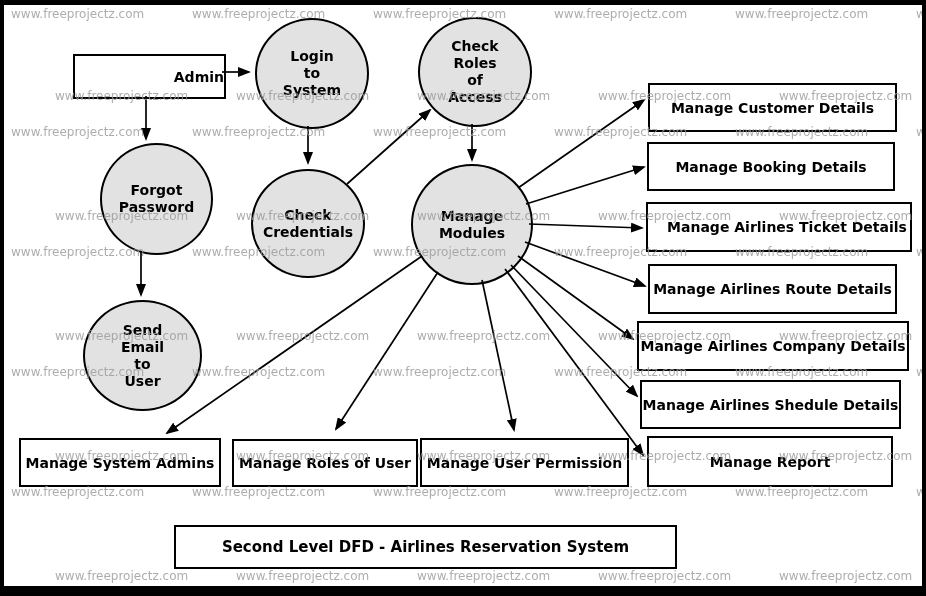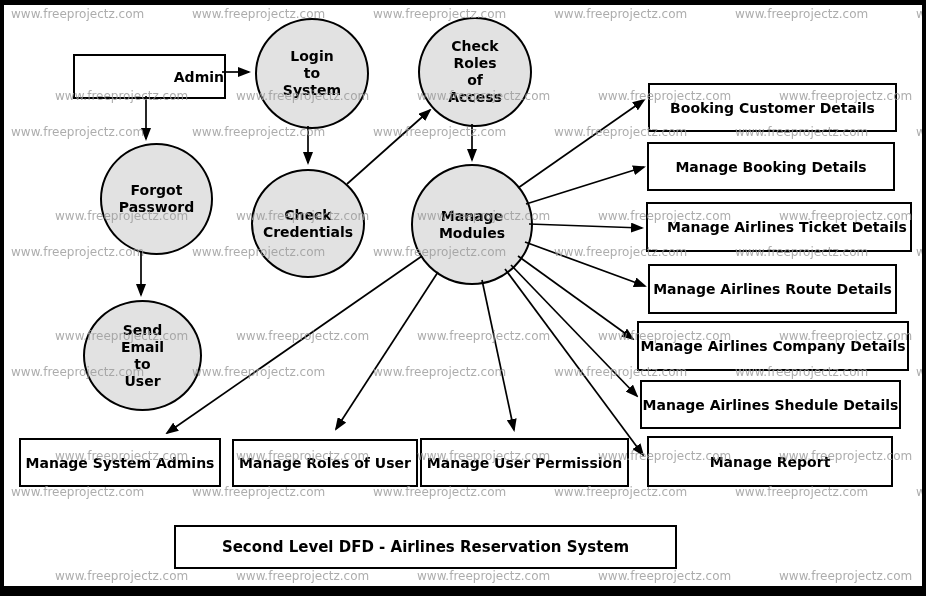--- a/index.html
+++ b/index.html
@@ -99,21 +99,21 @@
   </div>
 
   <div class="node process" style="left:83px; top:300px; width:115px; height:107px;">
     <span class="lbl">Send
 Email
 to
 User</span>
   </div>
 
   <div class="node store" style="left:648px; top:83px; width:245px; height:45px;">
-    <span class="lbl">Booking Customer Details</span>
+    <span class="lbl">Manage Customer Details</span>
   </div>
 
   <div class="node store" style="left:647px; top:142px; width:244px; height:45px;">
     <span class="lbl">Manage Booking Details</span>
   </div>
 
   <div class="node store" style="left:646px; top:202px; width:246px; height:46px;padding-left:16px;">
     <span class="lbl">Manage Airlines Ticket Details</span>
   </div>
 

